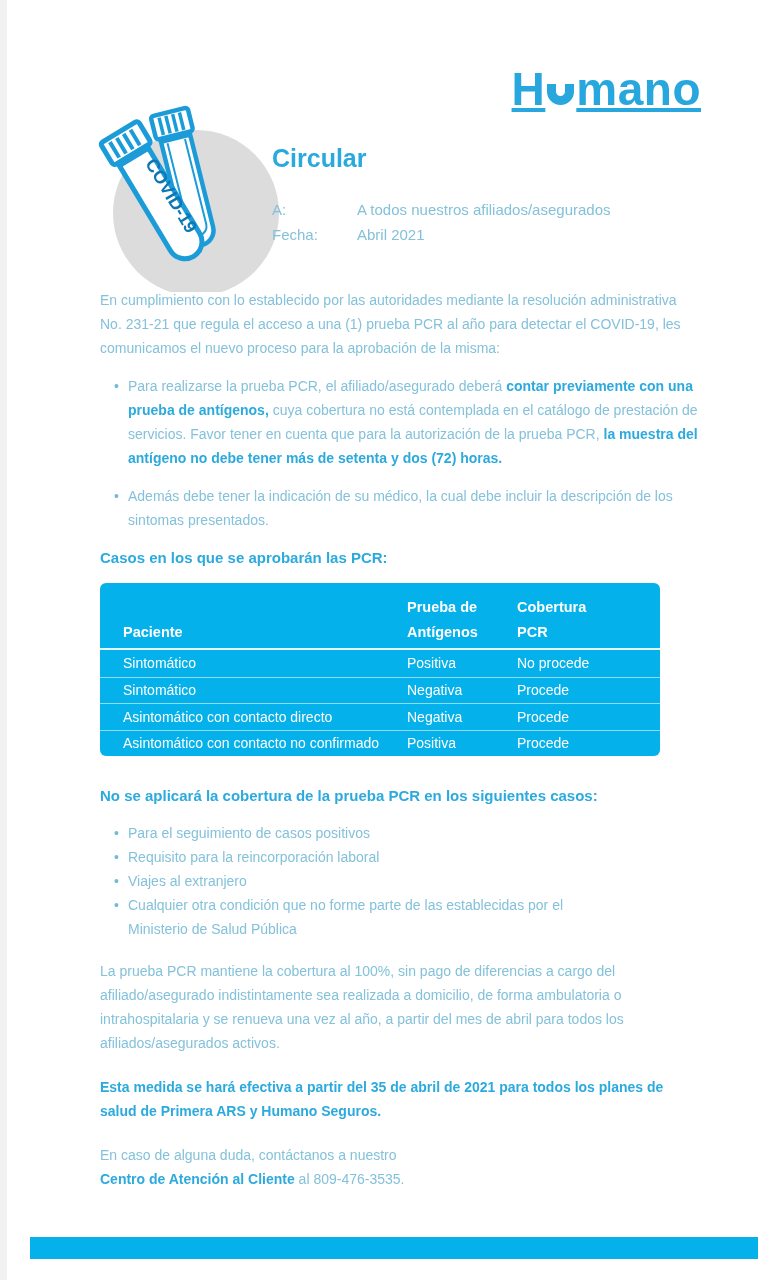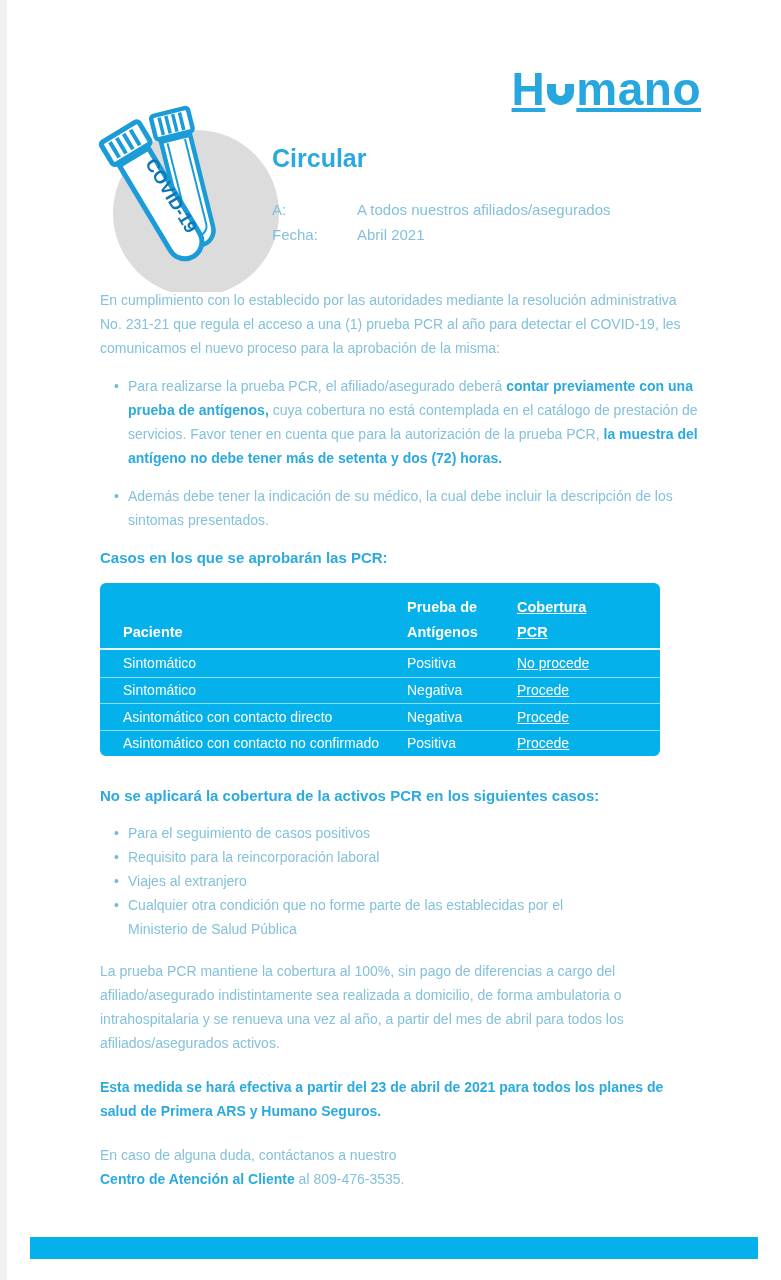--- a/index.html
+++ b/index.html
@@ -34,21 +34,21 @@
   ul.blist li { position:relative; margin-bottom:14px; }
   ul.blist li::before { content:"\2022"; position:absolute; left:-14px; color:#6fbcd9; }
   .section-heading { font-size:15px; font-weight:bold; color:#2caade; margin:0 0 13px 0; }
 
   
   .ptable { width:560px; background:#04b1ea; border-radius:6px; color:#fff; margin-bottom:28px; overflow:hidden; }
   .thead { display:flex; padding:12px 23px 3px 23px; line-height:25px; font-weight:bold; font-size:14.5px;
            border-bottom:2.5px solid rgba(255,255,255,0.9); align-items:flex-end; }
   .trow { display:flex; padding:7px 23px; height:26.5px; align-items:center; font-size:14px; }
   .trow + .trow { border-top:1.5px solid rgba(255,255,255,0.55); }
-  .c1 { width:284px; } .c2 { width:110px; } .c3 { flex:1;text-decoration:underline; }
+  .c1 { width:284px; } .c2 { width:110px; } .c3 { flex:1; }
 
   ul.blist.tight { padding-left:28px; margin-bottom:0; max-width:500px; }
   ul.blist.tight li { margin-bottom:0; }
 
   .coverage { margin-top:18px; width:600px; }
   .effective { margin-top:20px; width:600px; font-weight:bold; color:#2caade; }
   .contact { margin-top:20px; }
 
   .bottom-bar { position:absolute; left:30px; top:1237px; width:728px; height:22px; background:#04b1ea; }
 </style>
@@ -131,30 +131,30 @@
         <div class="c2">Negativa</div>
         <div class="c3">Procede</div>
       </div>
       <div class="trow">
         <div class="c1">Asintomático con contacto no confirmado</div>
         <div class="c2">Positiva</div>
         <div class="c3">Procede</div>
       </div>
     </div>
 
-    <div class="section-heading">No se aplicará la cobertura de la activos PCR en los siguientes casos:</div>
+    <div class="section-heading">No se aplicará la cobertura de la prueba PCR en los siguientes casos:</div>
     <ul class="blist tight">
       <li>Para el seguimiento de casos positivos</li>
       <li>Requisito para la reincorporación laboral</li>
       <li>Viajes al extranjero</li>
       <li>Cualquier otra condición que no forme parte de las establecidas por el Ministerio de Salud Pública</li>
     </ul>
 
     <p class="coverage">La prueba PCR mantiene la cobertura al 100%, sin pago de diferencias a cargo del afiliado/asegurado indistintamente sea realizada a domicilio, de forma ambulatoria o intrahospitalaria y se renueva una vez al año, a partir del mes de abril para todos los afiliados/asegurados activos.</p>
-    <p class="effective">Esta medida se hará efectiva a partir del 23 de abril de 2021 para todos los planes de salud de Primera ARS y Humano Seguros.</p>
+    <p class="effective">Esta medida se hará efectiva a partir del 35 de abril de 2021 para todos los planes de salud de Primera ARS y Humano Seguros.</p>
 
     <div class="contact">
       <div>En caso de alguna duda, contáctanos a nuestro</div>
       <div><b>Centro de Atención al Cliente</b><span> al 809-476-3535.</span></div>
     </div>
   </div>
 
   <div class="bottom-bar"></div>
 </div>
 

